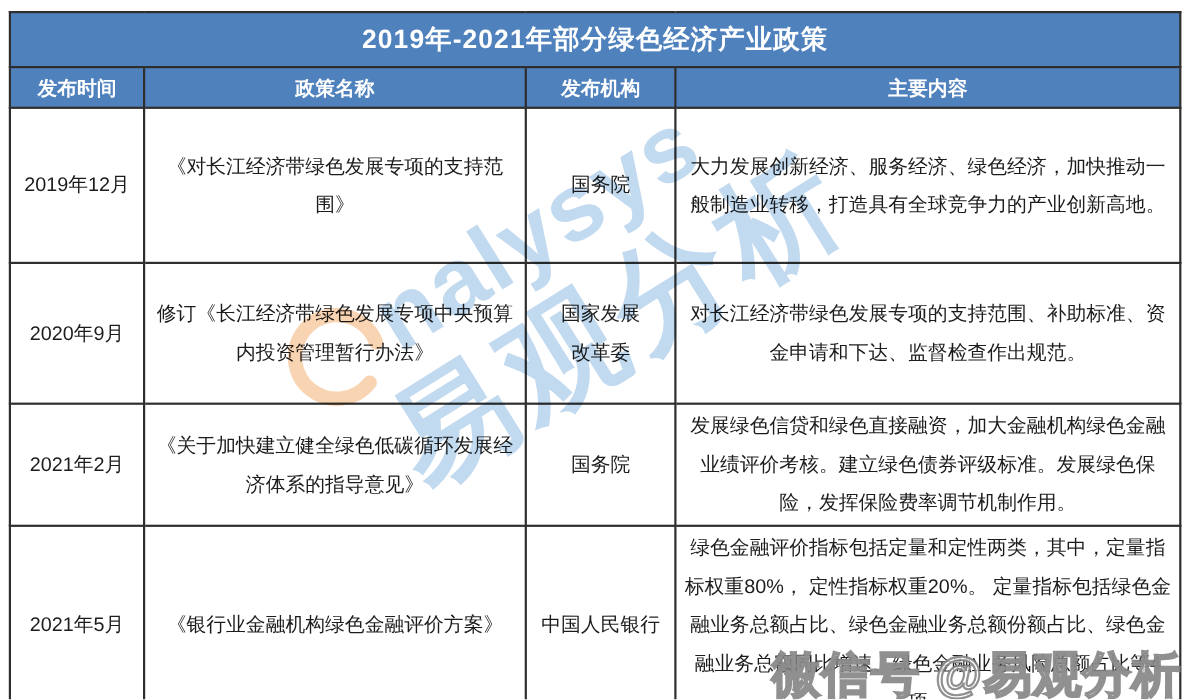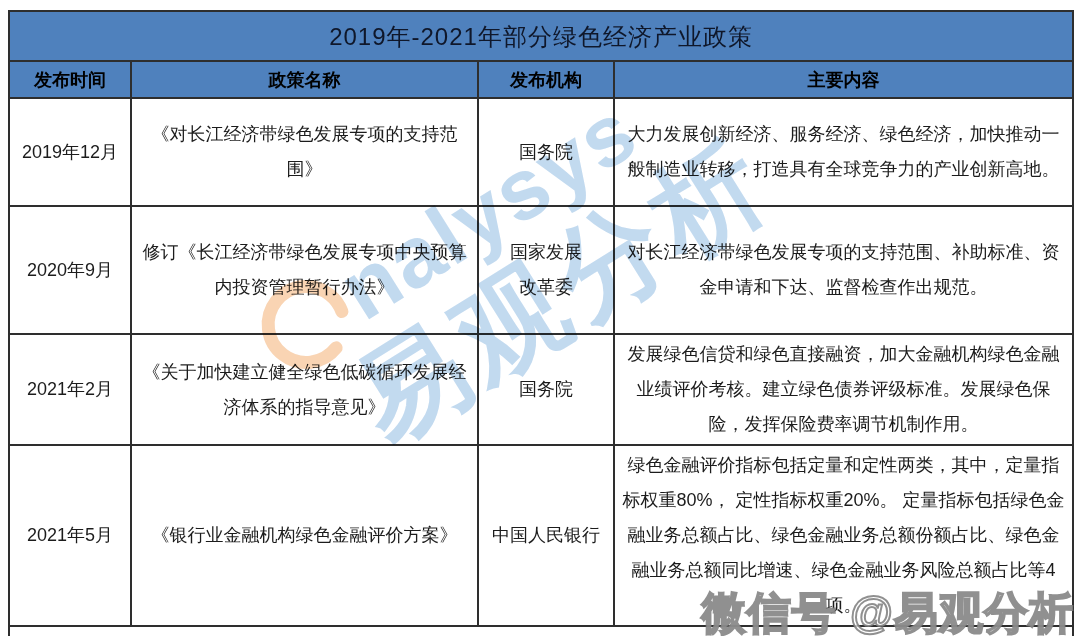--- a/index.html
+++ b/index.html
@@ -22,29 +22,29 @@
     color: #1c1c1c;
     font-size: 18px;
     text-align: center;
     vertical-align: middle;
     line-height: 35px;
     padding: 2px 6px;
   }
   tr.title-row td {
     height: 50px;
     background: #4f81bd;
-    color: #0f172a;
+    color: #ffffff;
     font-size: 24px;
-    font-weight: normal;
+    font-weight: bold;
     letter-spacing: 1px;
   }
   tr.header-row td {
     height: 37px;
     background: #4f81bd;
-    color: #000000;
+    color: #ffffff;
     font-size: 18px;
     font-weight: bold;
     line-height: 20px;
   }
   td.cell-content {
     text-align: justify;
     padding: 6px 13px;
     border-radius: 15px;
   }
   td.cell-agency { white-space: pre-line; margin-left: 38px; }
@@ -103,21 +103,21 @@
       <tr class="title-row">
         <td colspan="4">2019年-2021年部分绿色经济产业政策</td>
       </tr>
       <tr class="header-row">
         <td>发布时间</td>
         <td>政策名称</td>
         <td>发布机构</td>
         <td>主要内容</td>
       </tr>
 
-      <tr class="data-row" style="height:108px">
+      <tr class="data-row" style="height:141px">
         <td class="cell-date">2019年12月</td>
         <td class="cell-policy">《对长江经济带绿色发展专项的支持范围》</td>
         <td class="cell-agency">国务院</td>
         <td class="cell-content">大力发展创新经济、服务经济、绿色经济，加快推动一般制造业转移，打造具有全球竞争力的产业创新高地。</td>
       </tr>
 
       <tr class="data-row" style="height:128px">
         <td class="cell-date">2020年9月</td>
         <td class="cell-policy">修订《长江经济带绿色发展专项中央预算内投资管理暂行办法》</td>
         <td class="cell-agency">国家发展

